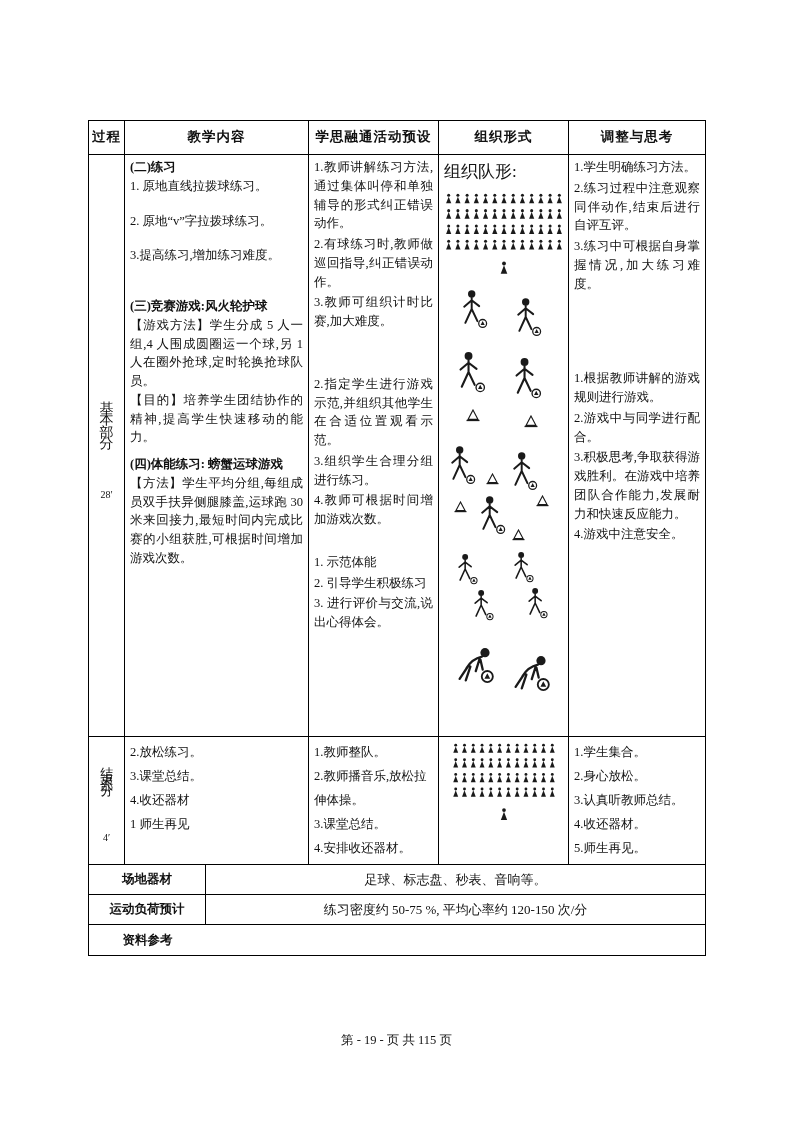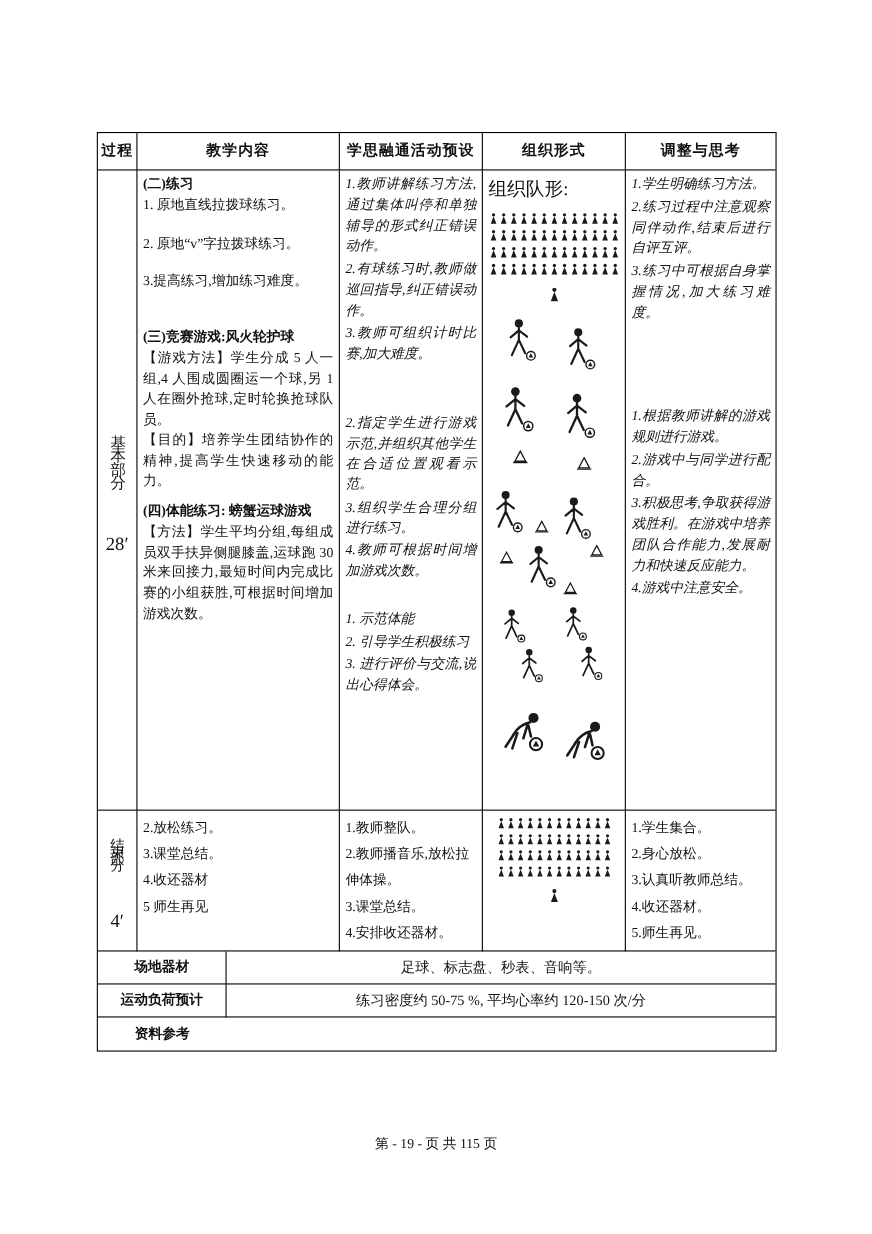--- a/index.html
+++ b/index.html
@@ -17,29 +17,29 @@
 
   .header-row { height:34px; }
   .th { font-weight:bold; font-size:13.5px; display:flex; align-items:center; justify-content:center; padding:0; letter-spacing:1px; }
 
   .basic-row  { height:582px; }
   .ending-row { height:128px; }
 
   .stage-cell { display:flex; flex-direction:column; align-items:center; justify-content:center; gap:18px; padding:0; }
   .vert { writing-mode:vertical-rl; text-orientation:upright; letter-spacing:12px; font-size:14px; }
   .vert-sm { writing-mode:vertical-rl; text-orientation:upright; letter-spacing:6px; font-size:13px; }
-  .duration { font-size:17px;margin-top:32px; }
+  .duration { font-size:10px;margin-top:32px; }
 
   .content-cell p { text-align:justify; word-break:break-all; }
   .hd { font-weight:bold; }
   .gap { margin-bottom:16px; }
   .hd3 { margin-top:32px; }
   .hd4 { margin-top:8px; }
 
-  .acts-cell p, .adj-cell p { text-align:justify; word-break:break-all; margin-bottom:2px;font-style:italic; }
+  .acts-cell p, .adj-cell p { text-align:justify; word-break:break-all; margin-bottom:2px; }
   .group-2 { margin-top:44px; }
   .group-3 { margin-top:24px; }
   .adj-group-2 { margin-top:76px; }
 
   .org-cell { display:flex; flex-direction:column; align-items:center; gap:8px; padding-top:4px; }
   .org-label { align-self:flex-start; font-size:17px; }
   .formation-basic  { width:118px; height:84px; }
   .formation-ending { width:104px; height:80px; margin:6px auto 0; display:block; }
 
   .ending-cell p { line-height:1.92; }
@@ -239,21 +239,21 @@
     <div class="row ending-row">
       <div class="cell stage-cell">
         <div class="vert-sm">结束部分</div>
         <div class="duration">4′</div>
       </div>
 
       <div class="cell ending-cell">
         <p>2.放松练习。</p>
         <p>3.课堂总结。</p>
         <p>4.收还器材</p>
-        <p>5 师生再见</p>
+        <p>1 师生再见</p>
       </div>
 
       <div class="cell ending-cell">
         <p>1.教师整队。</p>
         <p>2.教师播音乐,放松拉伸体操。</p>
         <p>3.课堂总结。</p>
         <p>4.安排收还器材。</p>
       </div>
 
       <div class="cell ending-org">

